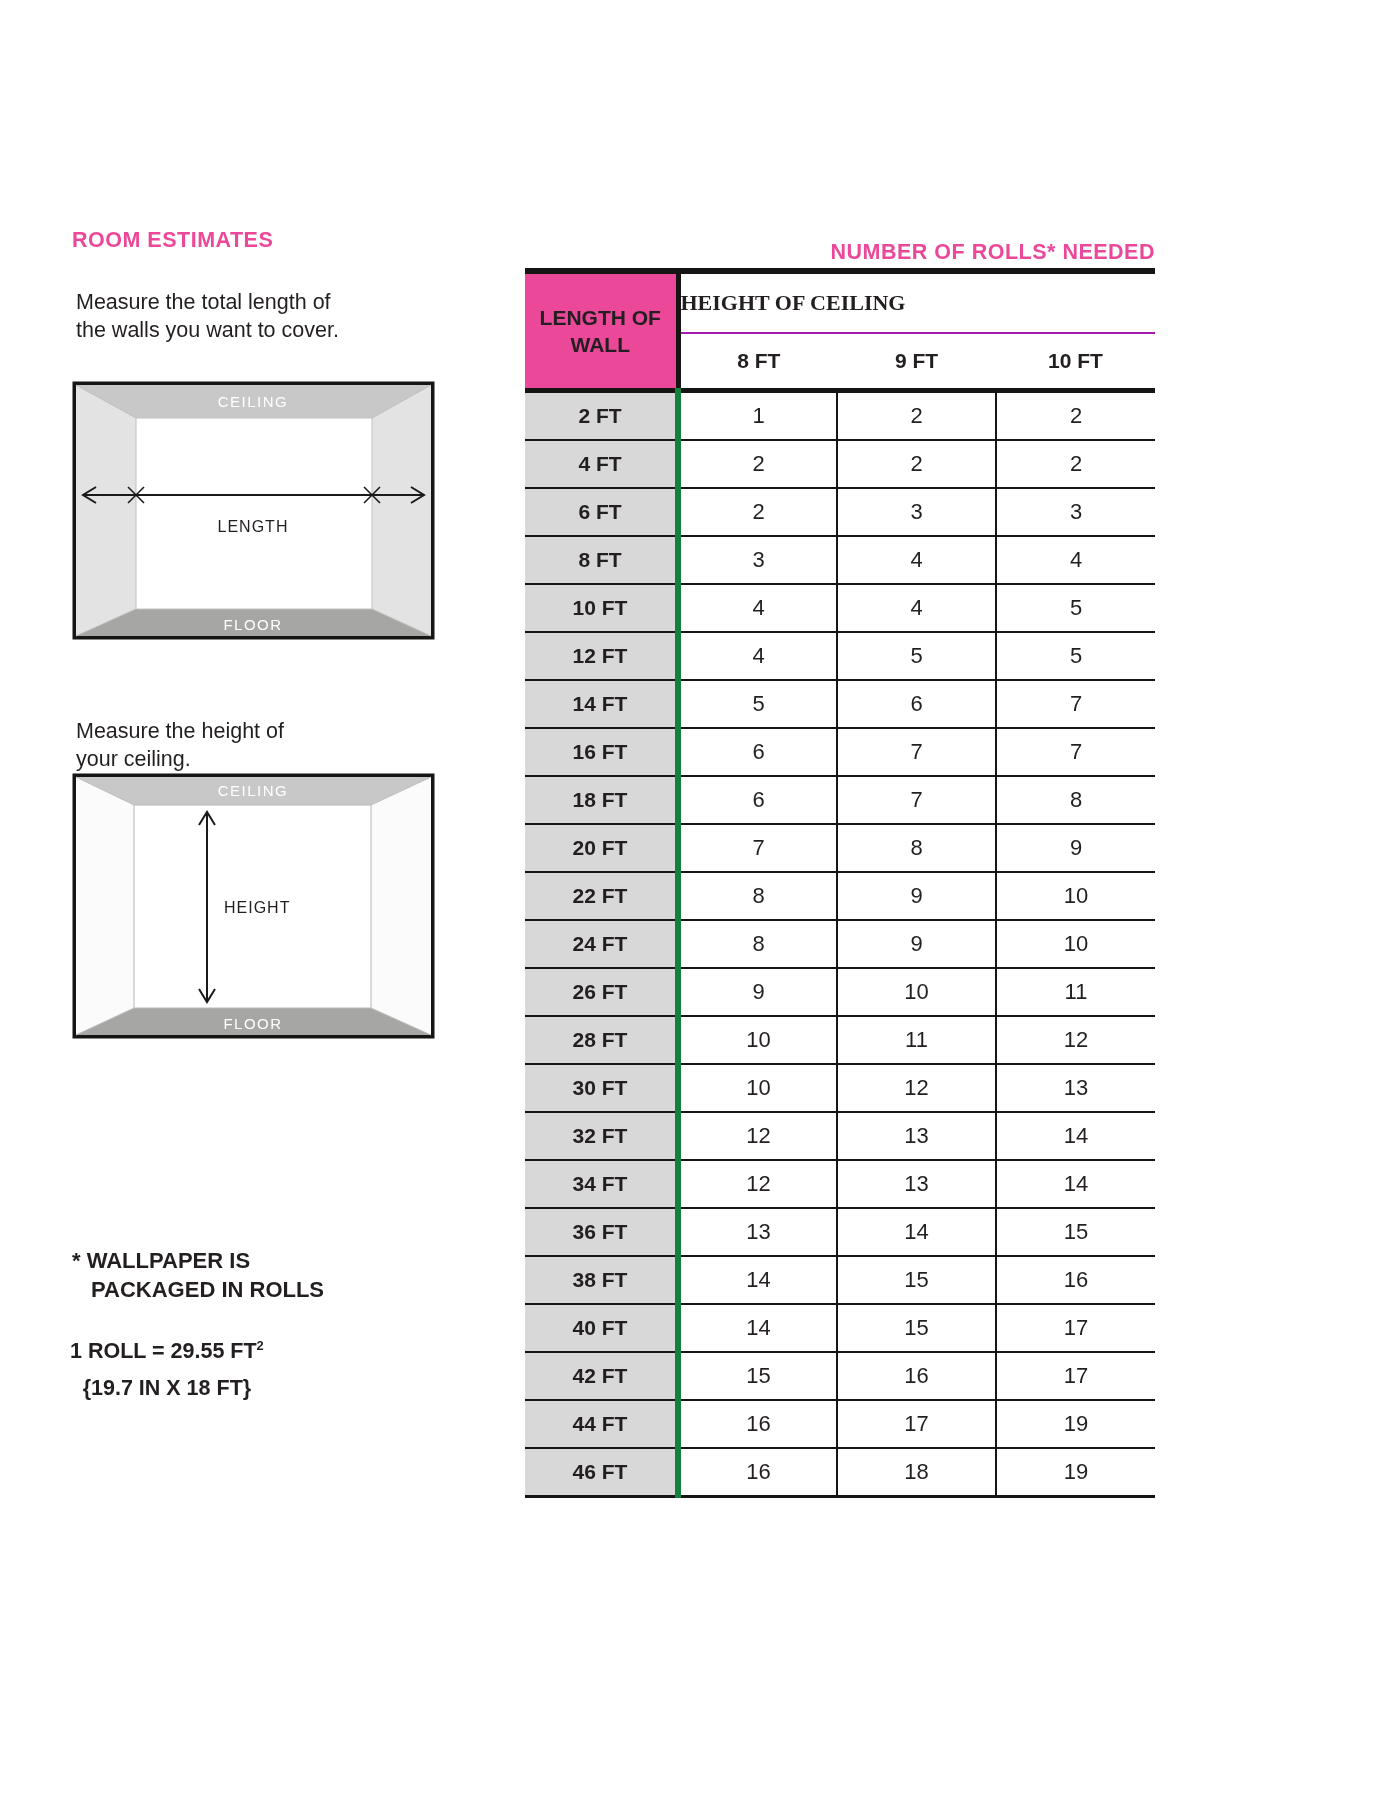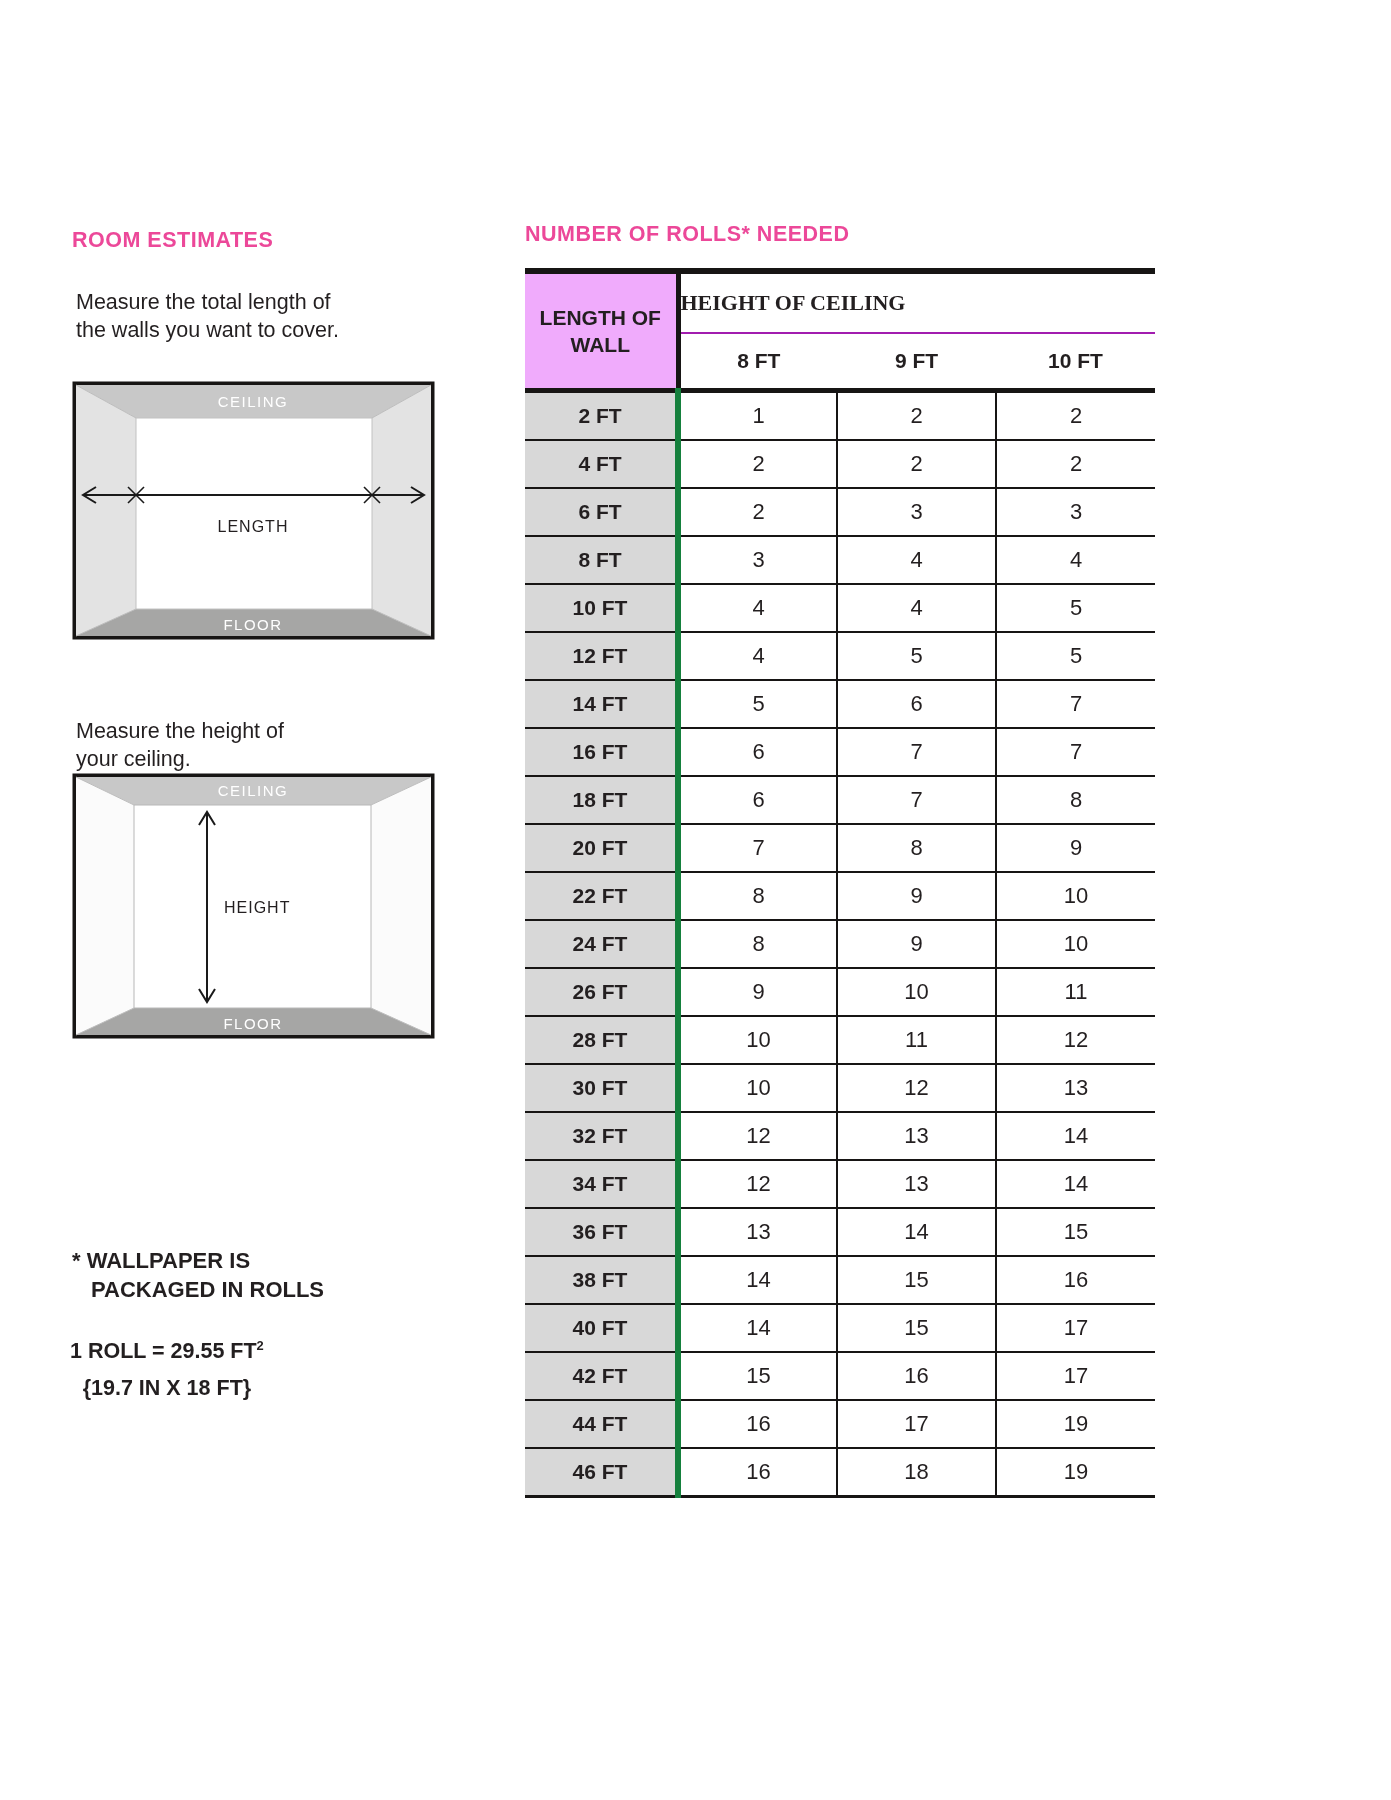--- a/index.html
+++ b/index.html
@@ -26,23 +26,23 @@
   .section-heading {
     position: absolute;
     margin: 0;
     font-size: 21.5px;
     font-weight: bold;
     letter-spacing: 0.5px;
     color: #ec4899;
   }
   .room-heading { left: 72px; top: 228px; }
   .table-heading {
-    left: 525px; top: 222px;
+    left: 525px; top: 240px;
     width: 630px;
-    text-align: left;
+    text-align: right;
   }
   .step {
     position: absolute;
     left: 72px;
     margin: 4px;
     width: 390px;
     font-size: 21.5px;
     line-height: 28px;
     white-space: pre-line;
   }
@@ -78,21 +78,21 @@
   .tablewrap { position: absolute; left: 525px; top: 268px; }
   table.rolls {
     border-collapse: collapse;
     table-layout: fixed;
     width: 630px;
     border-top: 6px solid #171514;
     border-bottom: 3px solid #171514;
   }
   table.rolls th, table.rolls td { padding: 0; vertical-align: middle; }
   th.lenwall {
-    background: #f0abfc;
+    background: #ec4899;
     font-size: 21px;
     font-weight: bold;
     text-align: center;
     line-height: 1.3;
     border-right: 5px solid #171514;
     border-bottom: 5px solid #171514;
   }
   th.group {
     height: 58px;
     font-size: 22px;

